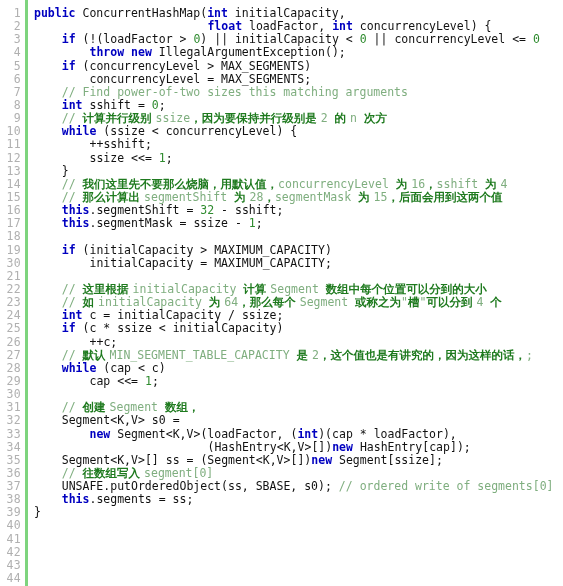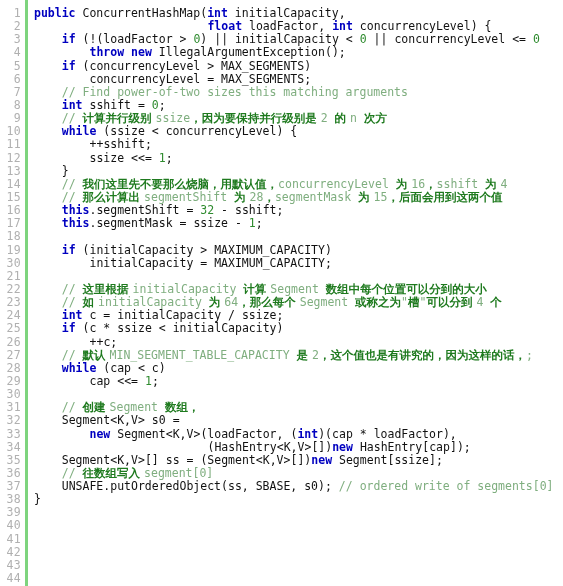--- a/index.html
+++ b/index.html
@@ -157,16 +157,17 @@
       <div class="code-line"><span class="plain"> </span><span class="plain"> </span><span class="plain"> </span><span class="plain"> </span><span class="kw">while</span><span class="plain"> </span><span class="plain">(</span><span class="plain">cap</span><span class="plain"> </span><span class="plain">&lt;</span><span class="plain"> </span><span class="plain">c</span><span class="plain">)</span></div>
       <div class="code-line"><span class="plain"> </span><span class="plain"> </span><span class="plain"> </span><span class="plain"> </span><span class="plain"> </span><span class="plain"> </span><span class="plain"> </span><span class="plain"> </span><span class="plain">cap</span><span class="plain"> </span><span class="plain">&lt;</span><span class="plain">&lt;</span><span class="plain">=</span><span class="plain"> </span><span class="num">1</span><span class="plain">;</span></div>
       <div class="code-line">&nbsp;</div>
       <div class="code-line"><span class="plain"> </span><span class="plain"> </span><span class="plain"> </span><span class="plain"> </span><span class="cmt-lt">// </span><span class="cmt-cn">创建 </span><span class="cmt-lt">Segment </span><span class="cmt-cn">数组，</span></div>
       <div class="code-line"><span class="plain"> </span><span class="plain"> </span><span class="plain"> </span><span class="plain"> </span><span class="plain">Segment</span><span class="plain">&lt;</span><span class="plain">K</span><span class="plain">,</span><span class="plain">V</span><span class="plain">&gt;</span><span class="plain"> </span><span class="plain">s0</span><span class="plain"> </span><span class="plain">=</span></div>
       <div class="code-line"><span class="plain"> </span><span class="plain"> </span><span class="plain"> </span><span class="plain"> </span><span class="plain"> </span><span class="plain"> </span><span class="plain"> </span><span class="plain"> </span><span class="kw">new</span><span class="plain"> </span><span class="plain">Segment</span><span class="plain">&lt;</span><span class="plain">K</span><span class="plain">,</span><span class="plain">V</span><span class="plain">&gt;</span><span class="plain">(</span><span class="plain">loadFactor</span><span class="plain">,</span><span class="plain"> </span><span class="plain">(</span><span class="kw">int</span><span class="plain">)</span><span class="plain">(</span><span class="plain">cap</span><span class="plain"> </span><span class="plain">*</span><span class="plain"> </span><span class="plain">loadFactor</span><span class="plain">)</span><span class="plain">,</span></div>
       <div class="code-line"><span class="plain"> </span><span class="plain"> </span><span class="plain"> </span><span class="plain"> </span><span class="plain"> </span><span class="plain"> </span><span class="plain"> </span><span class="plain"> </span><span class="plain"> </span><span class="plain"> </span><span class="plain"> </span><span class="plain"> </span><span class="plain"> </span><span class="plain"> </span><span class="plain"> </span><span class="plain"> </span><span class="plain"> </span><span class="plain"> </span><span class="plain"> </span><span class="plain"> </span><span class="plain"> </span><span class="plain"> </span><span class="plain"> </span><span class="plain"> </span><span class="plain"> </span><span class="plain">(</span><span class="plain">HashEntry</span><span class="plain">&lt;</span><span class="plain">K</span><span class="plain">,</span><span class="plain">V</span><span class="plain">&gt;</span><span class="plain">[</span><span class="plain">]</span><span class="plain">)</span><span class="kw">new</span><span class="plain"> </span><span class="plain">HashEntry</span><span class="plain">[</span><span class="plain">cap</span><span class="plain">]</span><span class="plain">)</span><span class="plain">;</span></div>
       <div class="code-line"><span class="plain"> </span><span class="plain"> </span><span class="plain"> </span><span class="plain"> </span><span class="plain">Segment</span><span class="plain">&lt;</span><span class="plain">K</span><span class="plain">,</span><span class="plain">V</span><span class="plain">&gt;</span><span class="plain">[</span><span class="plain">]</span><span class="plain"> </span><span class="plain">ss</span><span class="plain"> </span><span class="plain">=</span><span class="plain"> </span><span class="plain">(</span><span class="plain">Segment</span><span class="plain">&lt;</span><span class="plain">K</span><span class="plain">,</span><span class="plain">V</span><span class="plain">&gt;</span><span class="plain">[</span><span class="plain">]</span><span class="plain">)</span><span class="kw">new</span><span class="plain"> </span><span class="plain">Segment</span><span class="plain">[</span><span class="plain">ssize</span><span class="plain">]</span><span class="plain">;</span></div>
       <div class="code-line"><span class="plain"> </span><span class="plain"> </span><span class="plain"> </span><span class="plain"> </span><span class="cmt-lt">// </span><span class="cmt-cn">往数组写入 </span><span class="cmt-lt">segment[0]</span></div>
       <div class="code-line"><span class="plain"> </span><span class="plain"> </span><span class="plain"> </span><span class="plain"> </span><span class="plain">UNSAFE</span><span class="plain">.</span><span class="plain">putOrderedObject</span><span class="plain">(</span><span class="plain">ss</span><span class="plain">,</span><span class="plain"> </span><span class="plain">SBASE</span><span class="plain">,</span><span class="plain"> </span><span class="plain">s0</span><span class="plain">)</span><span class="plain">;</span><span class="plain"> </span><span class="cmt-lt">// ordered write of segments[0]</span></div>
+      <div class="code-line"><span class="plain"> </span><span class="plain"> </span><span class="plain"> </span><span class="plain"> </span><span class="kw">this</span><span class="plain">.</span><span class="plain">segments</span><span class="plain"> </span><span class="plain">=</span><span class="plain"> </span><span class="plain">ss</span><span class="plain">;</span></div>
       <div class="code-line"><span class="plain">}</span></div>
     </div>
 
 </div>
 
 </body></html>

